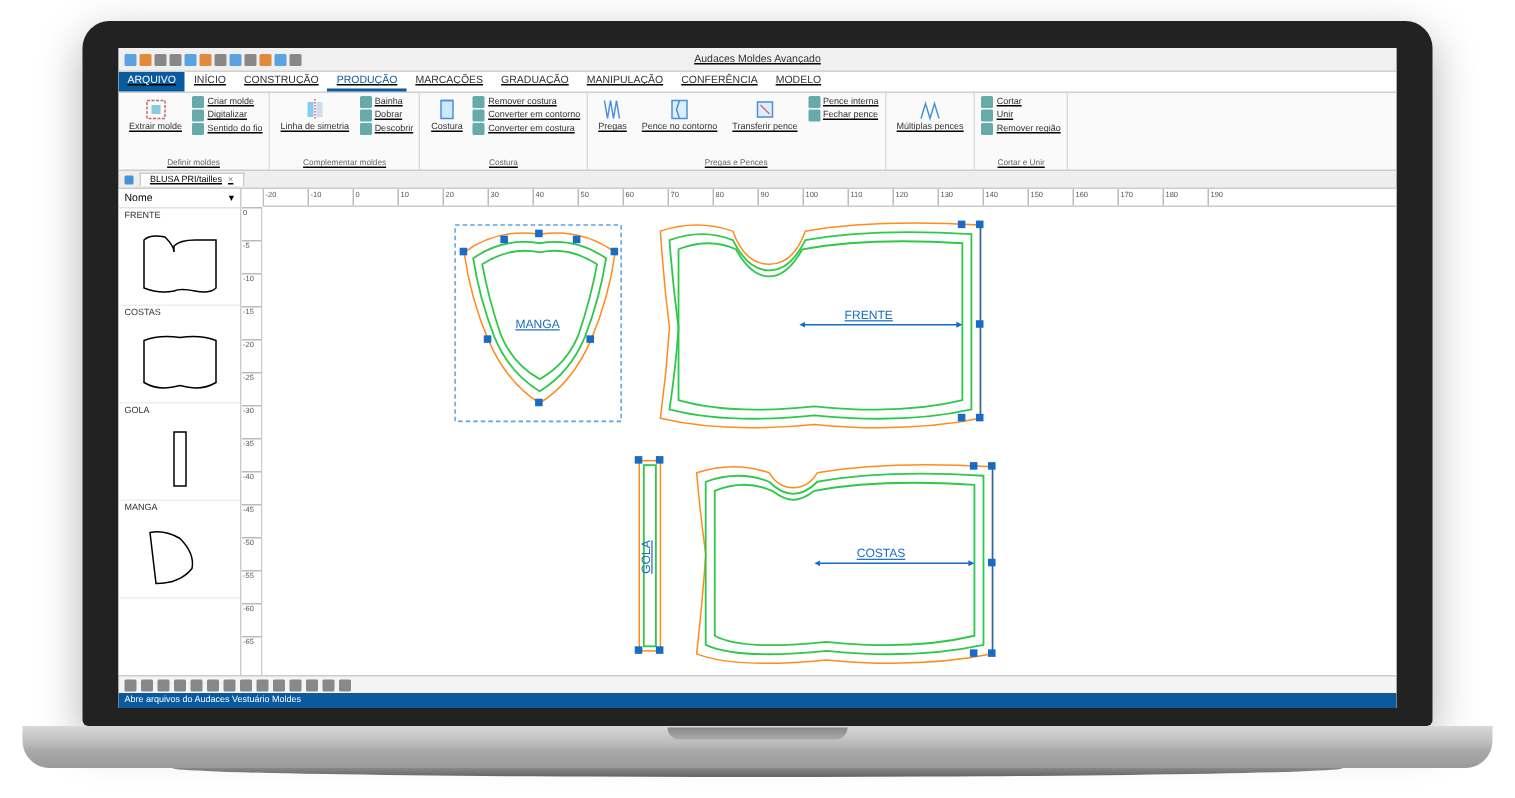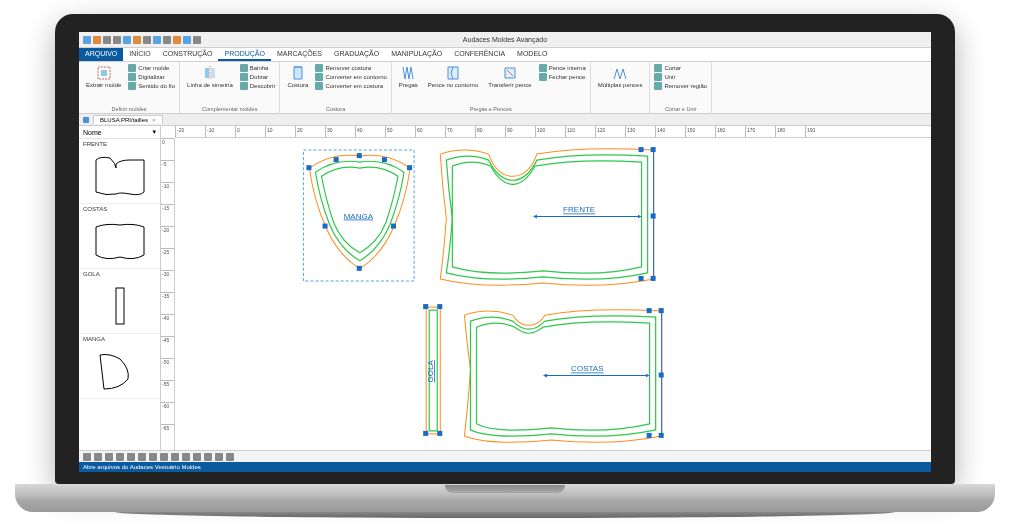--- a/index.html
+++ b/index.html
@@ -1,19 +1,19 @@
 <!DOCTYPE html>
 <html><head>
 <meta charset="utf-8">
 <style>
   * { box-sizing: border-box; margin: 0; padding: 0; font-family: "Segoe UI", Tahoma, sans-serif; }
   body { background: #fff; display: flex; align-items: center; justify-content: center; height: 532px; width: 1010px; }
   
   
-  .laptop { position: relative; width: 900px; }
+  .laptop { position: relative; width: 900px; text-decoration: underline; }
   .screen-bezel { background: #222; border-radius: 18px 18px 4px 4px; padding: 18px 24px 12px 24px; box-shadow: 0 10px 30px rgba(0,0,0,.3); }
   .screen { background: #fff; width: 852px; height: 440px; overflow: hidden; position: relative; }
   .laptop-base { height: 28px; background: linear-gradient(#d8d8d8,#bcbcbc 40%,#a8a8a8 60%,#9a9a9a 100%); border-radius: 0 0 18px 18px; margin: 0 -40px; position: relative; }
   .laptop-base::before { content:""; position:absolute; left:50%; top:1px; transform:translateX(-50%); width:120px; height:8px; background:linear-gradient(#888,#aaa); border-radius: 0 0 10px 10px; }
   .laptop-foot { height: 6px; background: linear-gradient(#888,#666); margin: 0 60px; border-radius: 0 0 50% 50%/0 0 100% 100%; }
 
   
   .titlebar { height: 16px; background: #f0f0f0; border-bottom: 1px solid #d0d0d0; display:flex; align-items:center; justify-content:center; font-size:7px; color:#333; position:relative; }
   .titlebar .qat { position:absolute; left:4px; display:flex; gap:2px; }
   .qat-icon { width:8px; height:8px; background:#5aa3e0; border-radius:1px; }

